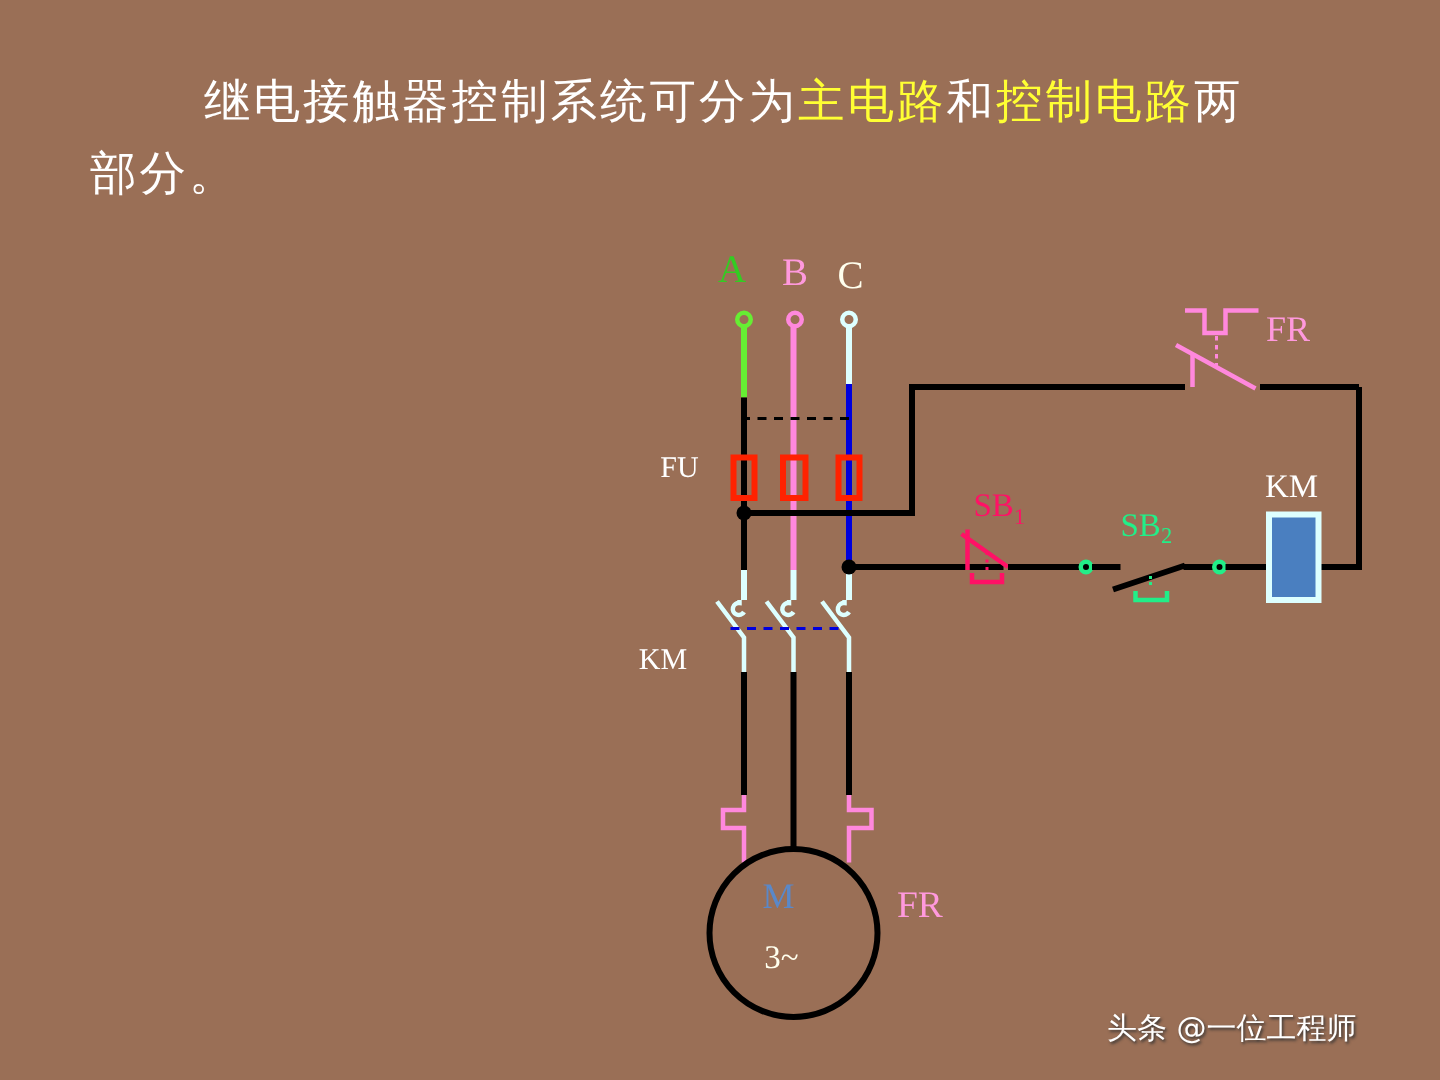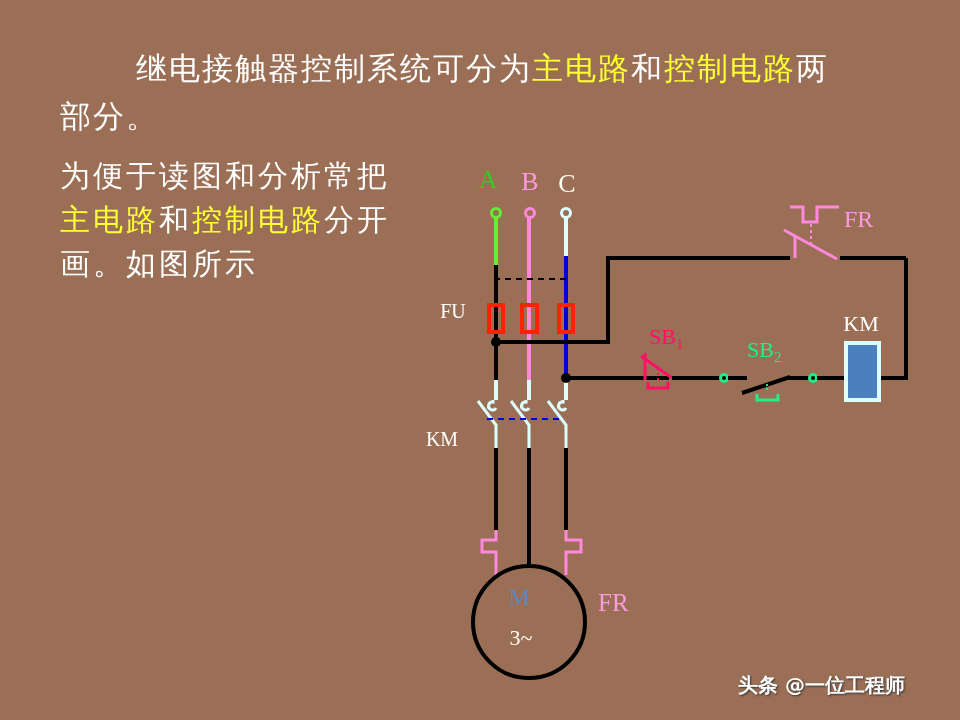--- a/index.html
+++ b/index.html
@@ -20,33 +20,32 @@
   .side-text {
     position: absolute; left: 60px; width: 350px;
     font-size: 30px; line-height: 44px; letter-spacing: 3px;
   }
   .p1 { top: 154px; }
   .p2 { top: 318px; text-indent: 76px; }
   svg.circuit { position: absolute; left: 0; top: 0; }
   .watermark {
     position: absolute; left: 738px; top: 672px;
     font-family: "DejaVu Sans", "Liberation Sans", sans-serif;
-    font-size: 20px; font-weight: bold; color: #ffffff;
+    font-size: 20px; font-weight: normal; color: #ffffff;
     text-shadow: 1px 1px 2px #333;
   }
   .lbl { font-family: "Liberation Serif", "DejaVu Serif", serif; }
 </style>
 </head>
 <body>
 
 <div class="slide">
 
   <div class="title"><span>继电接触器控制系统可分为</span><span class="hl">主电路</span><span>和</span><span class="hl">控制电路</span><span>两部分。</span></div>
 
-  <div class="side-text p1"><span>为便于读图和分析常把</span><span class="hl">主电路</span><span>和</span><span class="hl">控制电路</span><span>分开画。如图所示</span></div>
 
 
   <svg class="circuit" width="960" height="720" viewBox="0 0 960 720">
 
     <text x="488" y="188" font-size="26" fill="#33cc22" text-anchor="middle" class="lbl">A</text>
     <text x="530" y="190" font-size="26" fill="#ff99dd" text-anchor="middle" class="lbl">B</text>
     <text x="567" y="192" font-size="26" fill="#ffffee" text-anchor="middle" class="lbl">C</text>
 
     <g>
       <circle cx="496" cy="213" r="4.5" fill="none" stroke="#66ee33" stroke-width="3"></circle>

